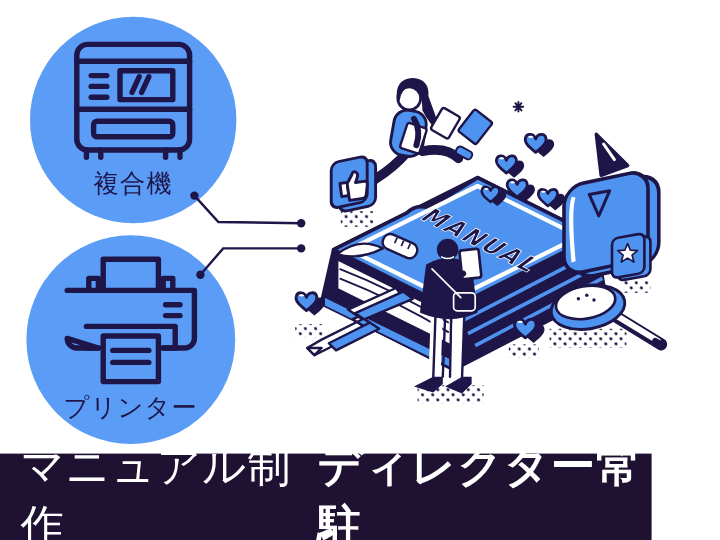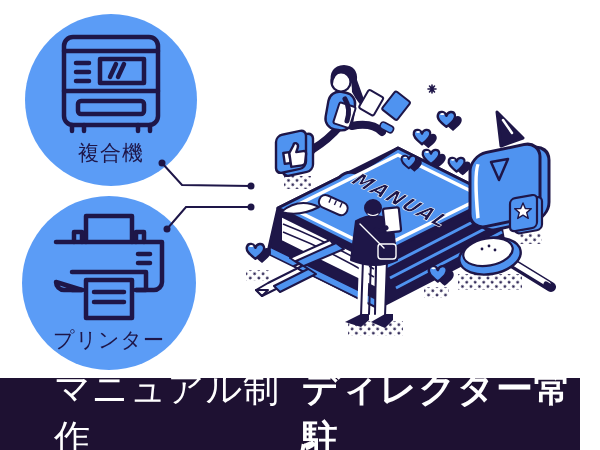--- a/index.html
+++ b/index.html
@@ -9,21 +9,21 @@
   
   .circle{position:absolute;border-radius:50%;background:#5b9cf6;display:flex;flex-direction:column;align-items:center;justify-content:center;z-index:1;}
   .circle.copier{left:25px;top:14px;width:172px;height:172px;}
   .circle.printer{left:22px;top:196px;width:174px;height:174px;}
   .circle .label{color:#1e1648;font-size:21px;font-weight:500;letter-spacing:1px;margin-top:2px;}
 
   
   .illus{position:absolute;left:0;top:0;z-index:2;pointer-events:none;}
 
   
-  .banner{position:absolute;left:0;top:378px;width:543px;height:72px;background:#1e1132;display:flex;align-items:center;z-index:3;padding-left:37px;}
+  .banner{position:absolute;left:0;top:378px;width:543px;height:72px;background:#1e1132;display:flex;align-items:center;z-index:3;}
   .banner .t1{color:#ffffff;font-size:36px;font-weight:400;margin-left:17px;letter-spacing:1px;}
   .banner .t2{color:#ffffff;font-size:37px;font-weight:800;margin-left:10px;letter-spacing:1px;}
 </style>
 </head>
 <body>
 
 <div class="stage">
 
   <div class="circle printer">
     <svg width="118" height="112" viewBox="0 0 118 112">

